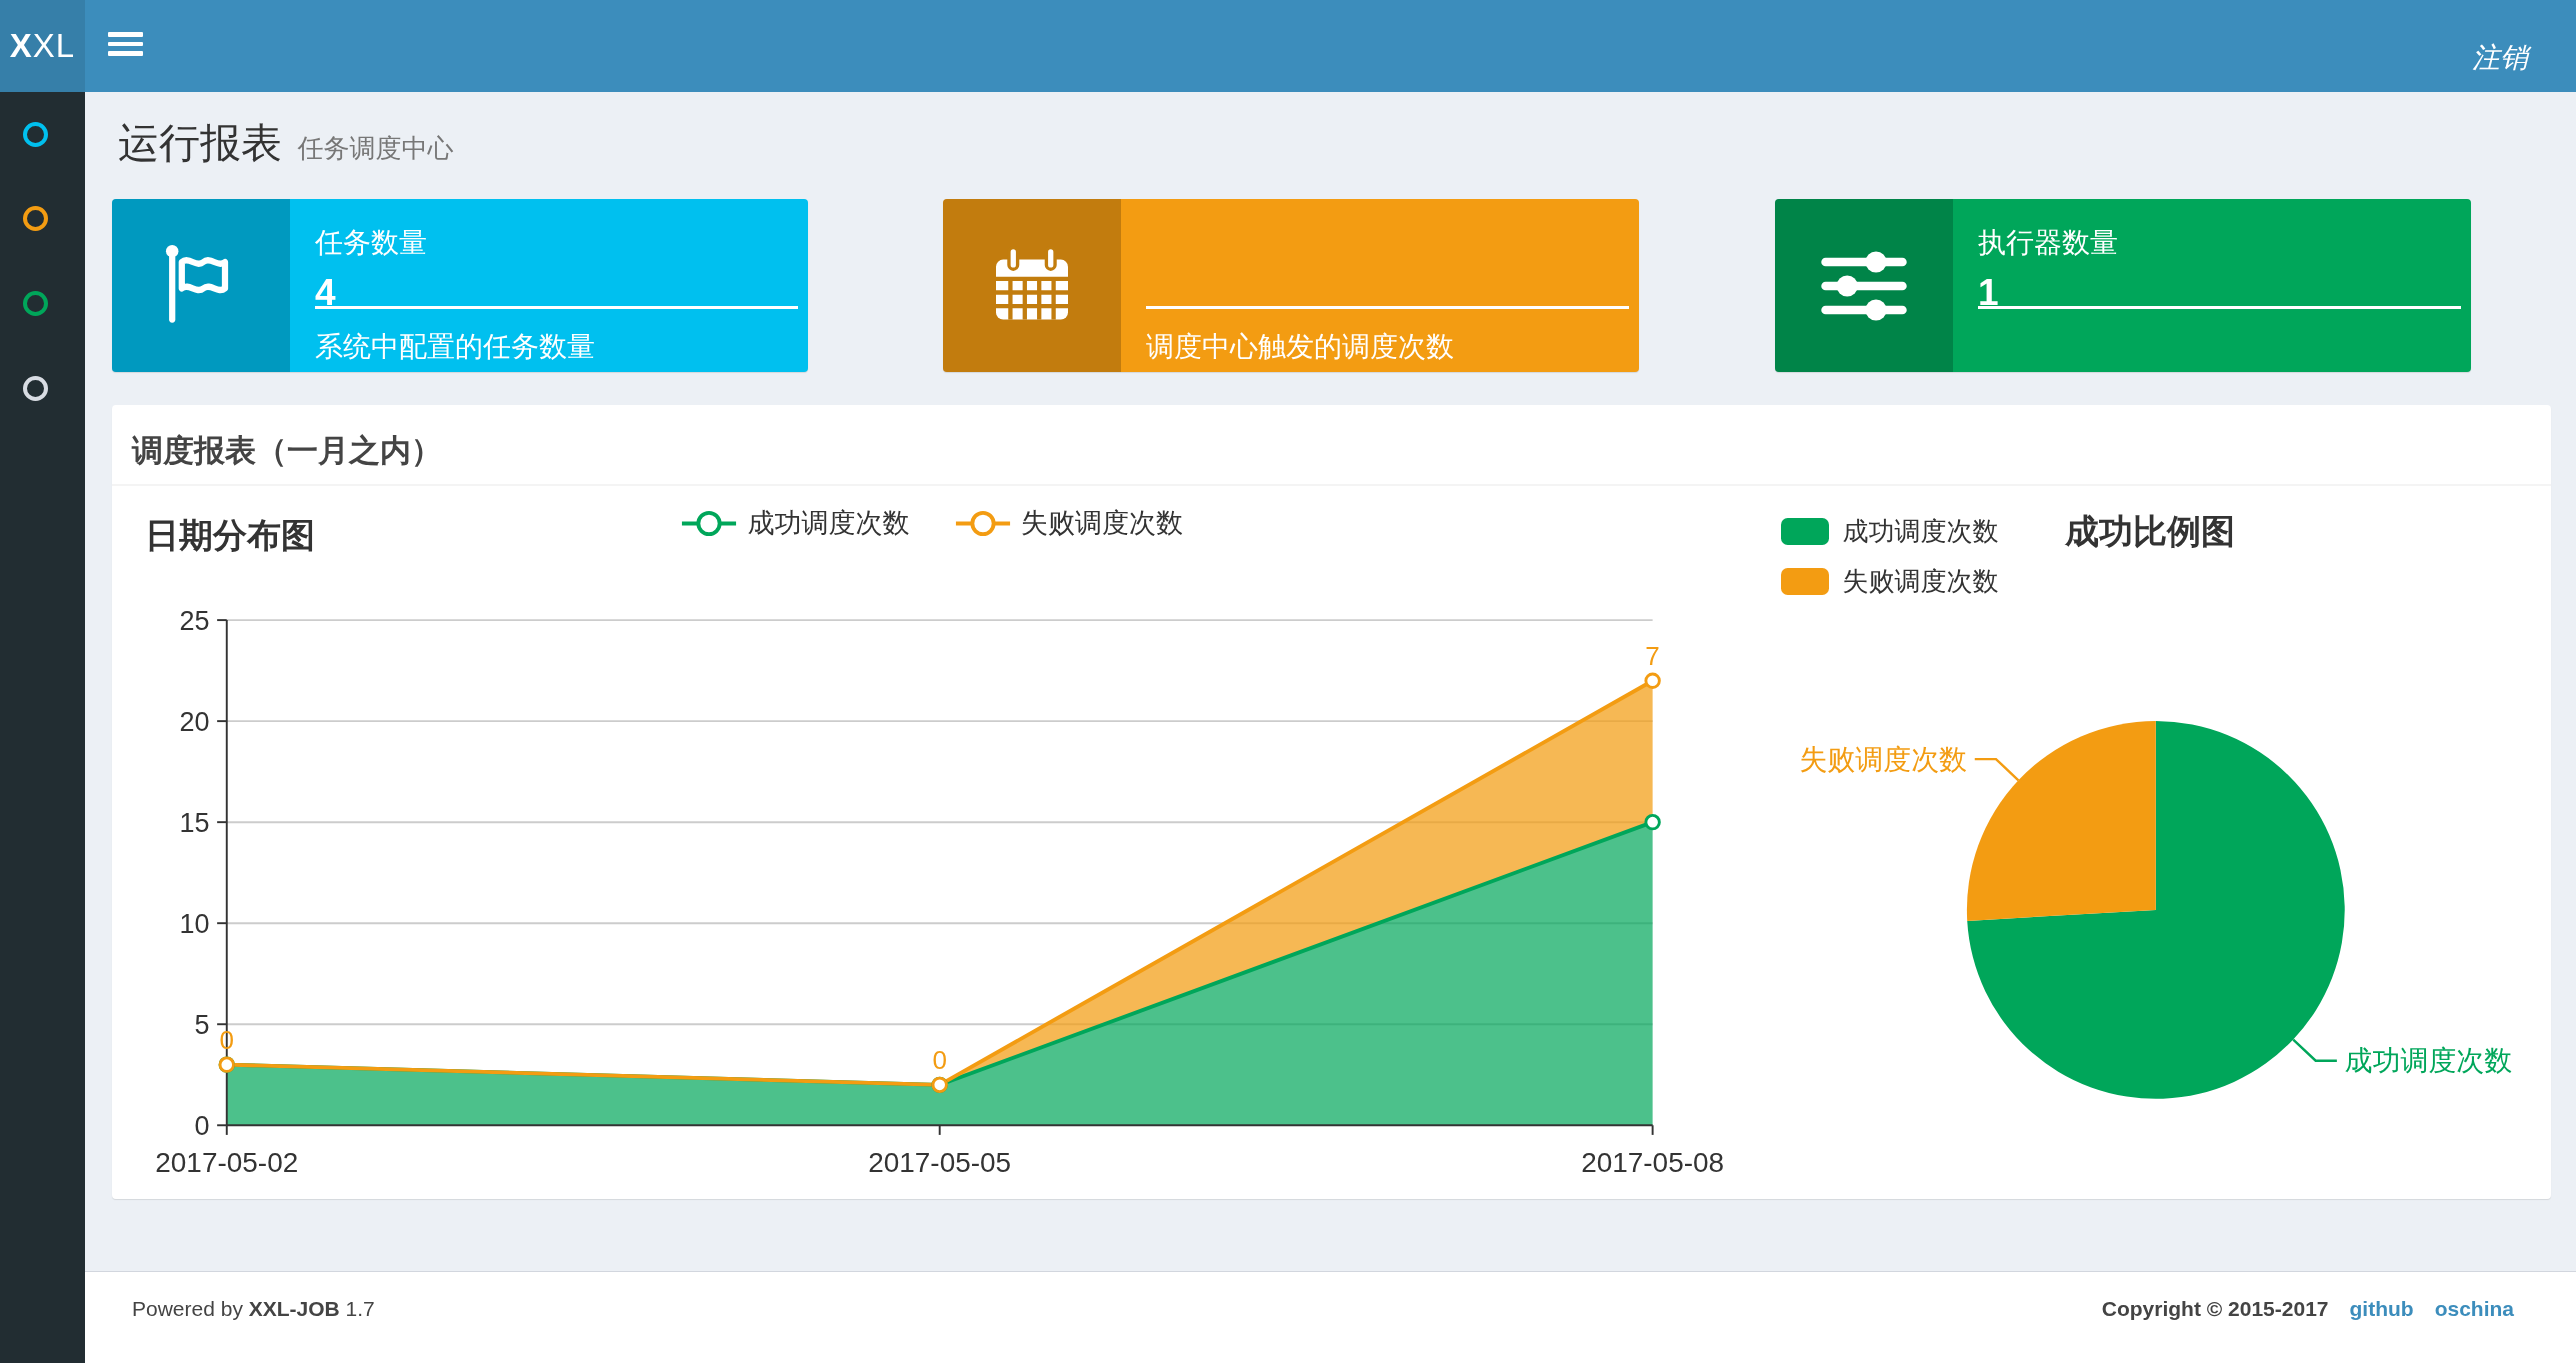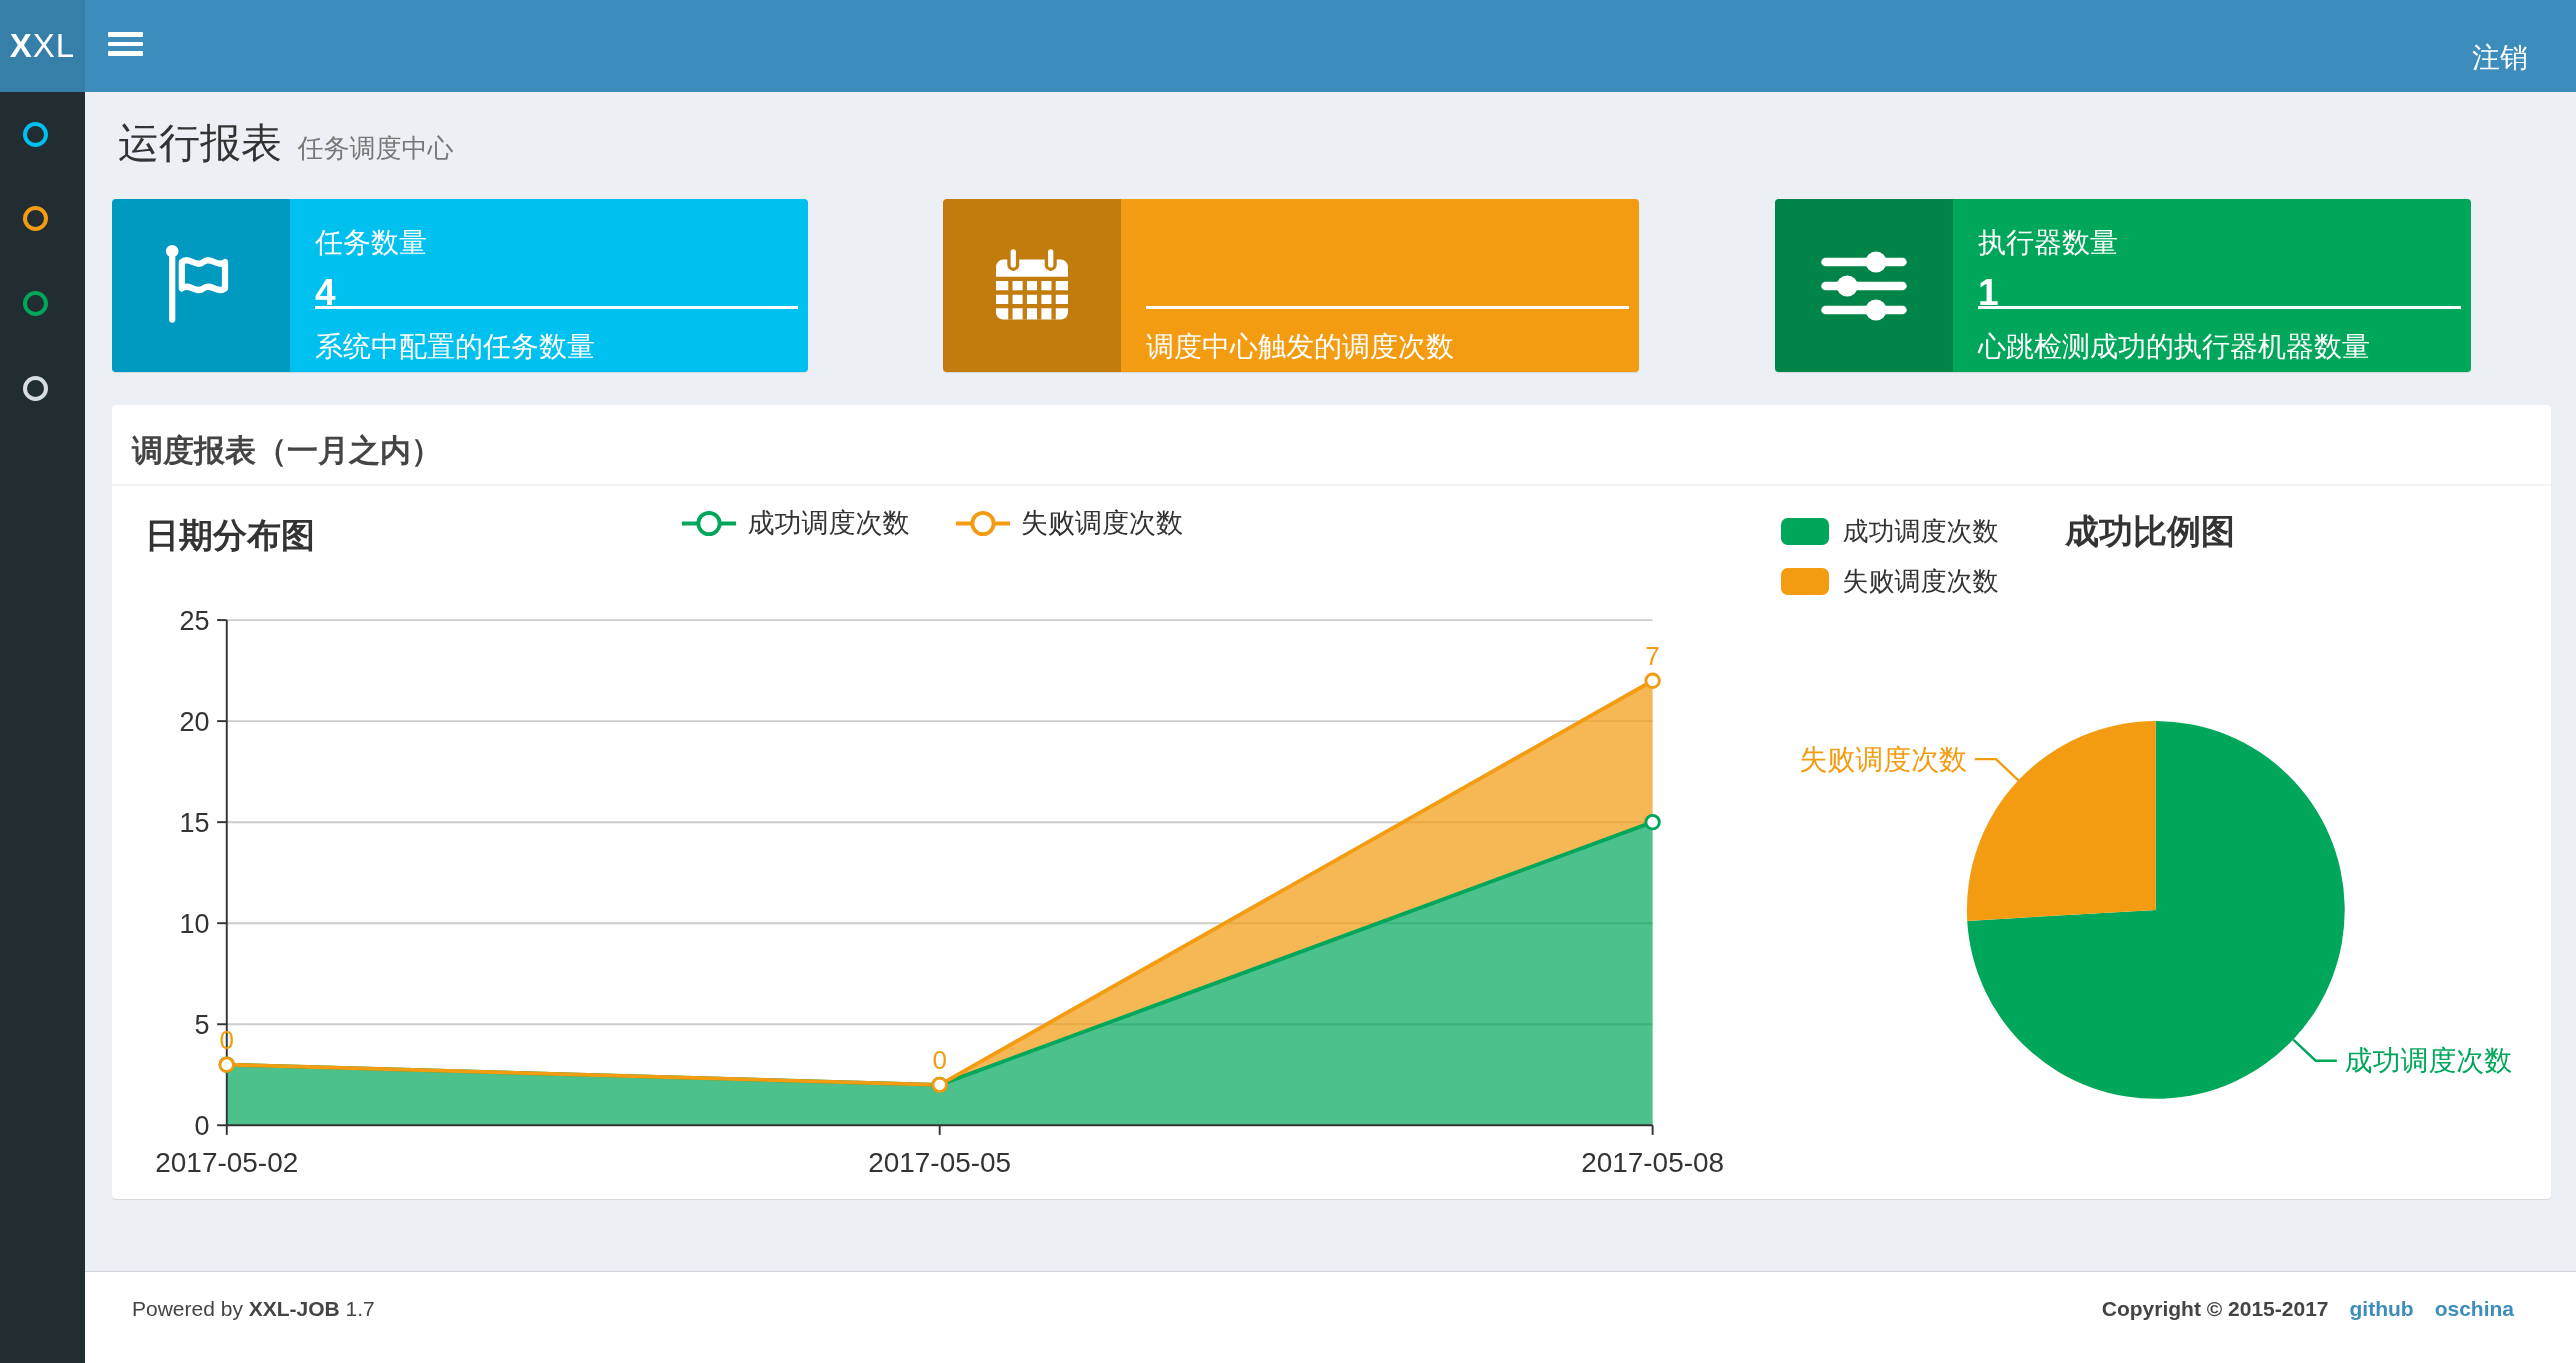--- a/index.html
+++ b/index.html
@@ -7,21 +7,21 @@
   body { position:relative; font-family:"Liberation Sans","DejaVu Sans",sans-serif; background:#ecf0f5; overflow:hidden; }
 
   
   .navbar { position:absolute; left:0; top:0; width:2576px; height:92px; background:#3c8dbc; }
   .logo { position:absolute; left:0; top:0; width:85px; height:92px; background:#367fa9;
           color:#fff; font-size:33px; display:flex; align-items:center; justify-content:center; letter-spacing:1px; }
   .logo b { font-weight:700; } .logo span { font-weight:300; }
   .hamburger { position:absolute; left:108px; top:32px; width:35px; height:29px; cursor:pointer; }
   .hamburger i { display:block; width:35px; height:4.8px; background:#fff; border-radius:1px; margin-bottom:4.8px; }
   .logout { position:absolute; right:48px; top:0; height:116px; display:flex; align-items:center;
-            color:#fff; font-size:28px; cursor:pointer; }
+            color:#fff; font-size:28px; cursor:pointer;font-style:italic; }
 
   
   .sidebar { position:absolute; left:0; top:92px; width:85px; height:1272px; background:#222d32; }
   .side-ring { position:absolute; left:23px; width:25px; height:25px; border-radius:50%; border:4.8px solid #fff; cursor:pointer; }
 
   
   .page-hd { position:absolute; left:118px; top:116px; }
   .page-hd .t { font-size:41px; color:#333; font-weight:500; }
   .page-hd .s { font-size:26px; color:#777; margin-left:15.4px; font-weight:400; }
 
@@ -141,21 +141,20 @@
       <circle cx="25" cy="10" r="4.4" fill="#fff" stroke="none"></circle>
       <circle cx="13" cy="20" r="4.4" fill="#fff" stroke="none"></circle>
       <circle cx="25" cy="30" r="4.4" fill="#fff" stroke="none"></circle>
     </svg>
   </div>
   <div class="ibox-body">
     <div class="ibox-label">执行器数量</div>
     <div class="ibox-num">1</div>
   </div>
   <div class="ibox-div"></div>
-  <div class="ibox-desc">心跳检测成功的执行器机器数量</div>
 </div>
 
 <div class="panel"></div>
 <div class="panel-title">调度报表（一月之内）</div>
 <div class="panel-hd-line"></div>
 
 <div class="chart-title ct-line">日期分布图</div>
 <div class="line-legend" id="line-legend">
     <div class="lgd-item">
       <svg width="58" height="31" viewBox="0 0 60 32">

